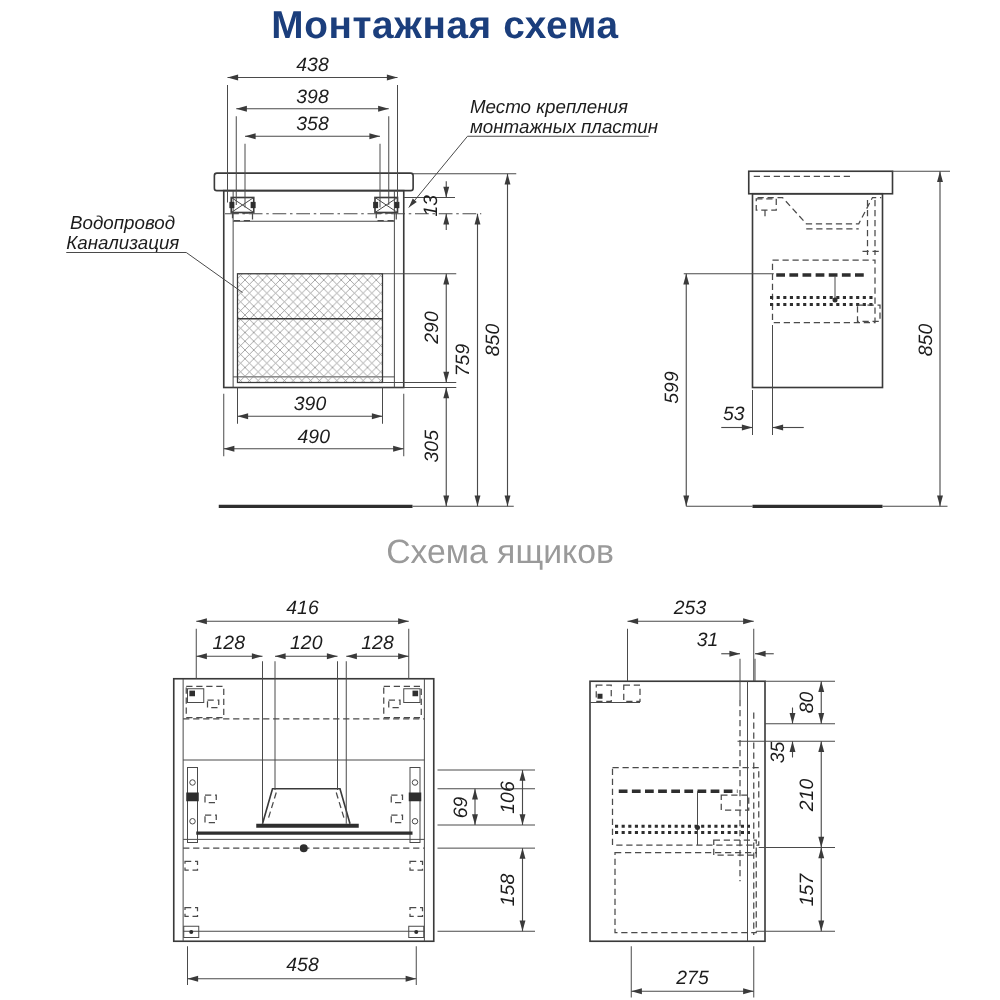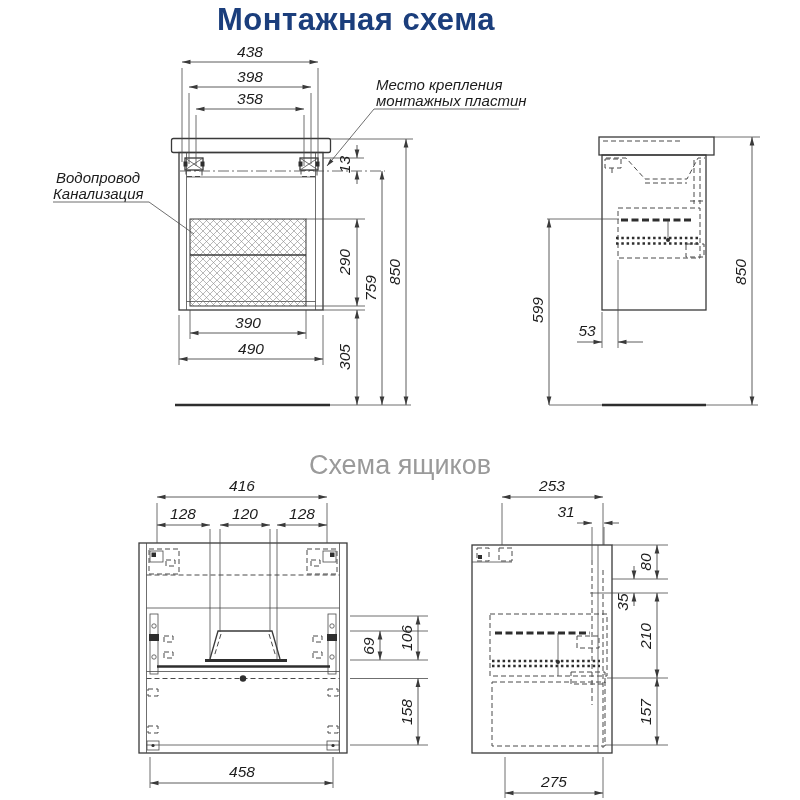--- a/index.html
+++ b/index.html
@@ -1,21 +1,21 @@
 <!DOCTYPE html>
 <html><head>
 <meta charset="utf-8">
 <style>
   html,body{margin:0;padding:0;background:#ffffff;}
   #stage{position:relative;width:800px;height:800px;background:#ffffff;overflow:hidden;
          font-family:"Liberation Sans",sans-serif;}
   #main-title{position:absolute;top:2px;left:0;width:712px;text-align:center;
          font-size:31px;font-weight:bold;letter-spacing:.5px;color:#1b3e7c;}
   #sub-title{position:absolute;top:426px;left:0;width:800px;text-align:center;
-         font-size:27px;font-weight:400;color:#9a9a9a;margin-top:24px;}
+         font-size:27px;font-weight:400;color:#9a9a9a;}
   svg{position:absolute;top:0;left:0;}
   .ol{stroke:#3a3a3a;stroke-width:1.3;fill:none;}
   .olf{stroke:#3a3a3a;stroke-width:1.3;fill:#ffffff;}
   .thin{stroke:#4a4a4a;stroke-width:.8;fill:none;}
   .dim{stroke:#4a4a4a;stroke-width:.9;fill:none;}
   .dash{stroke:#4a4a4a;stroke-width:1;fill:none;stroke-dasharray:5 3;}
   .ddot{stroke:#4a4a4a;stroke-width:.8;fill:none;stroke-dasharray:11 3 2 3;}
   .tdash{stroke:#2e2e2e;stroke-width:2.8;fill:none;stroke-dasharray:7 3.5;}
   .dots{stroke:#2e2e2e;stroke-width:2.4;fill:none;stroke-dasharray:2.5 2.8;}
   .thk{stroke:#2e2e2e;stroke-width:2.6;fill:none;}

